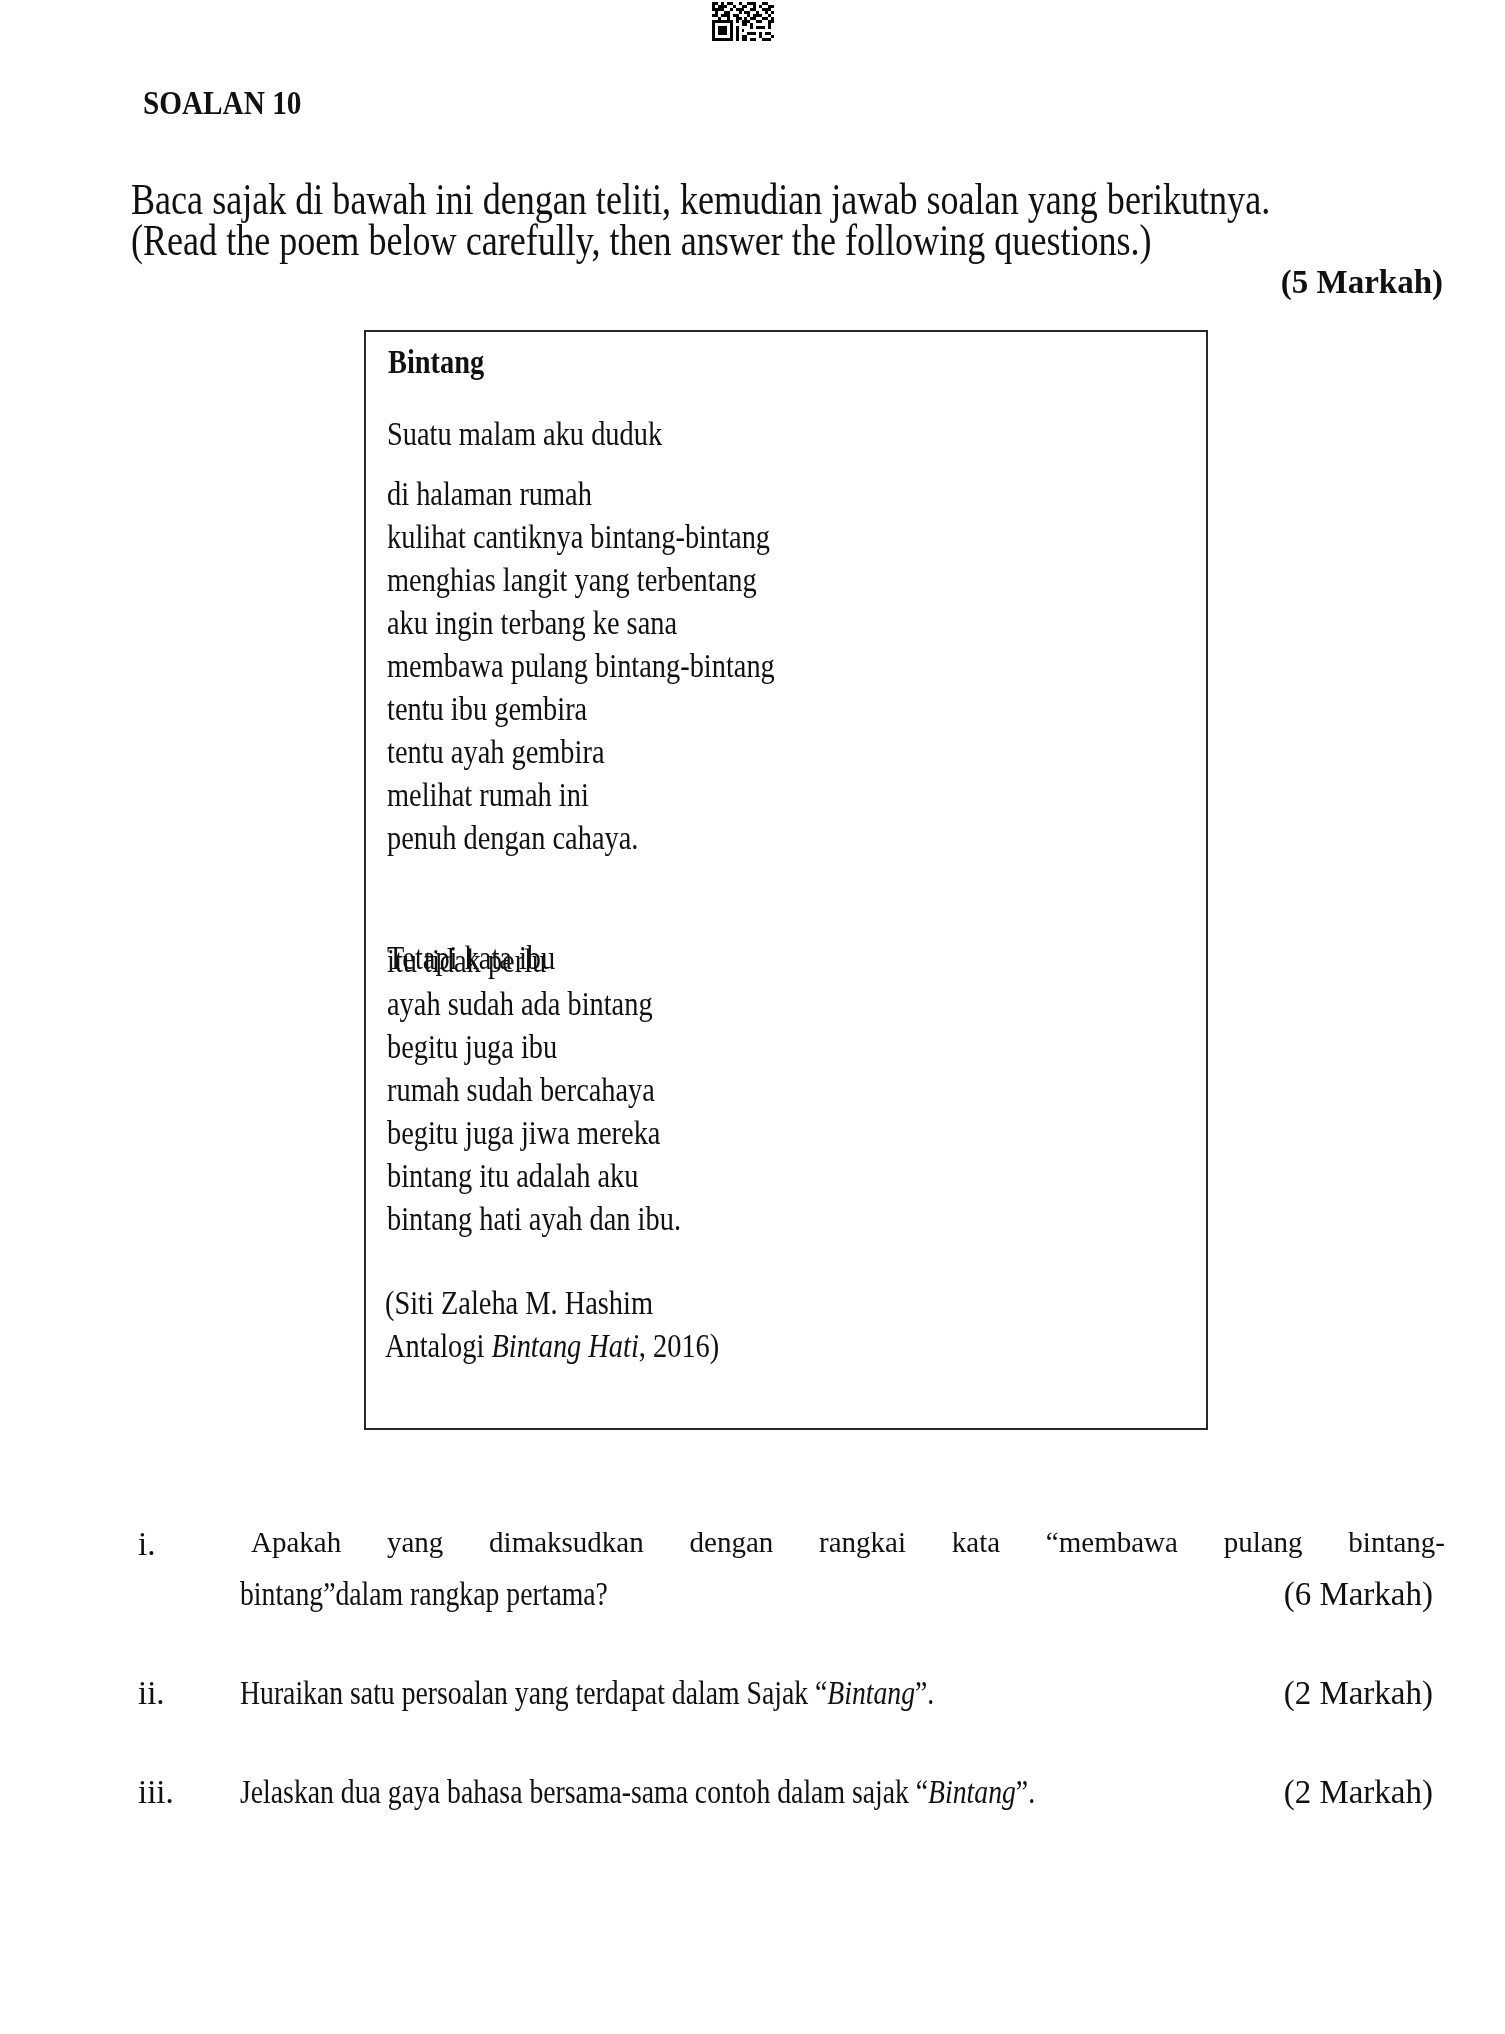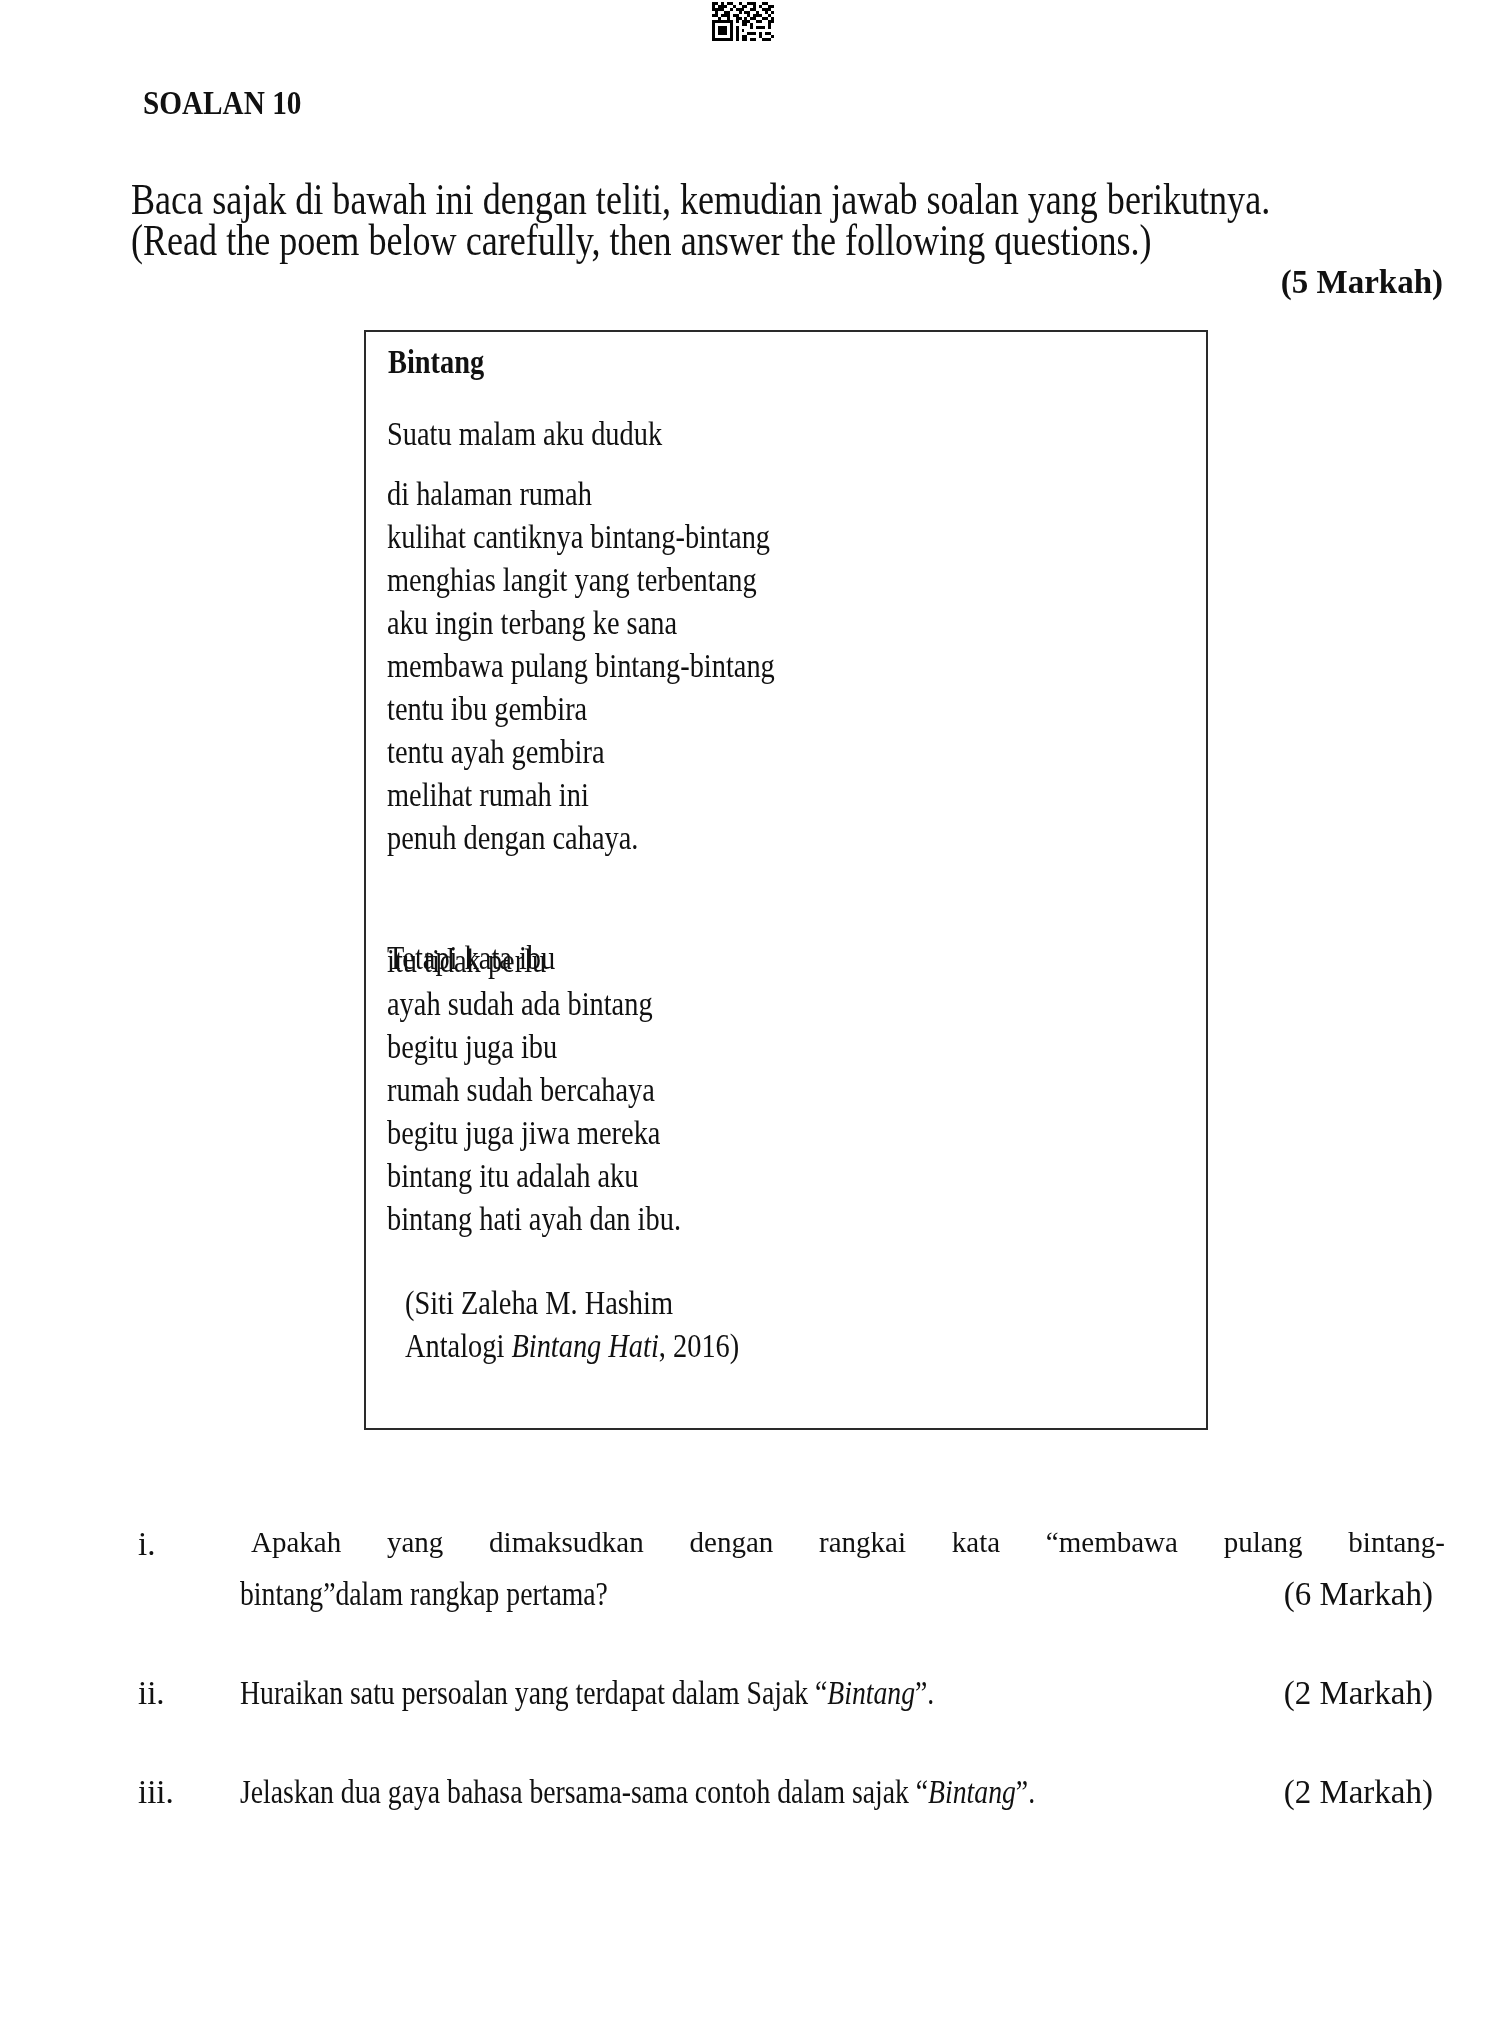--- a/index.html
+++ b/index.html
@@ -16,21 +16,21 @@
   }
   .intro { left: 131px; font-size: 44px; }
   .marks-total { right: 62px; top: 264px; font-size: 33px; font-weight: bold; }
   .poem-box {
     position: absolute; left: 364px; top: 330px;
     width: 844px; height: 1100px;
     border: 2px solid #2a2a2a; box-sizing: border-box;
   }
   .poem-title { left: 388px; top: 344px; font-size: 33px; font-weight: bold; }
   .poem-line { left: 387px; font-size: 33px; }
-  .credit { left: 385px; font-size: 33px; margin-left: 20px; }
+  .credit { left: 385px; font-size: 33px; }
   .credit i { font-style: italic; }
   .qnum { left: 138px; font-size: 33px; }
   .qtext { left: 240px; font-size: 33px; }
   .qmark { right: 72px; font-size: 33px; }
   .justify-line {
     position: absolute; left: 251px; width: 1194px; font-size: 29px;
     text-align: justify; text-align-last: justify; white-space: normal;
   }
 </style>
 </head>

